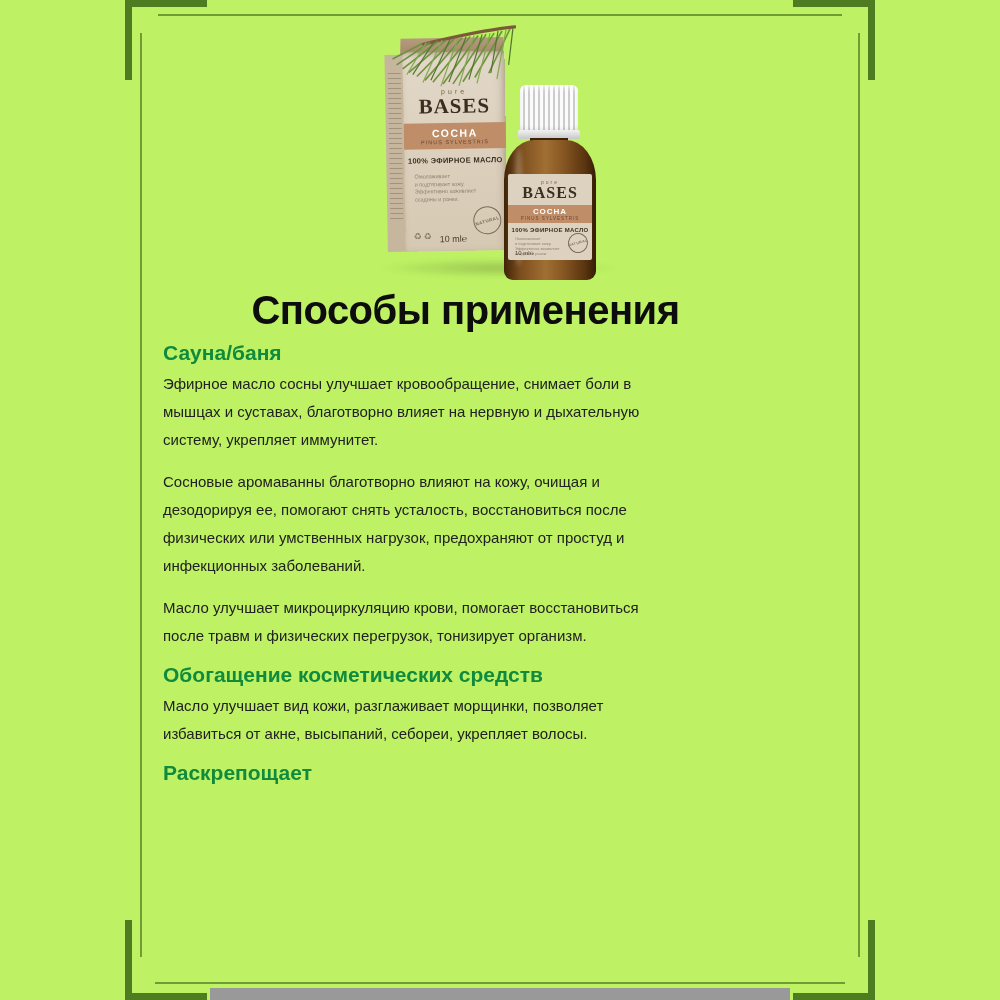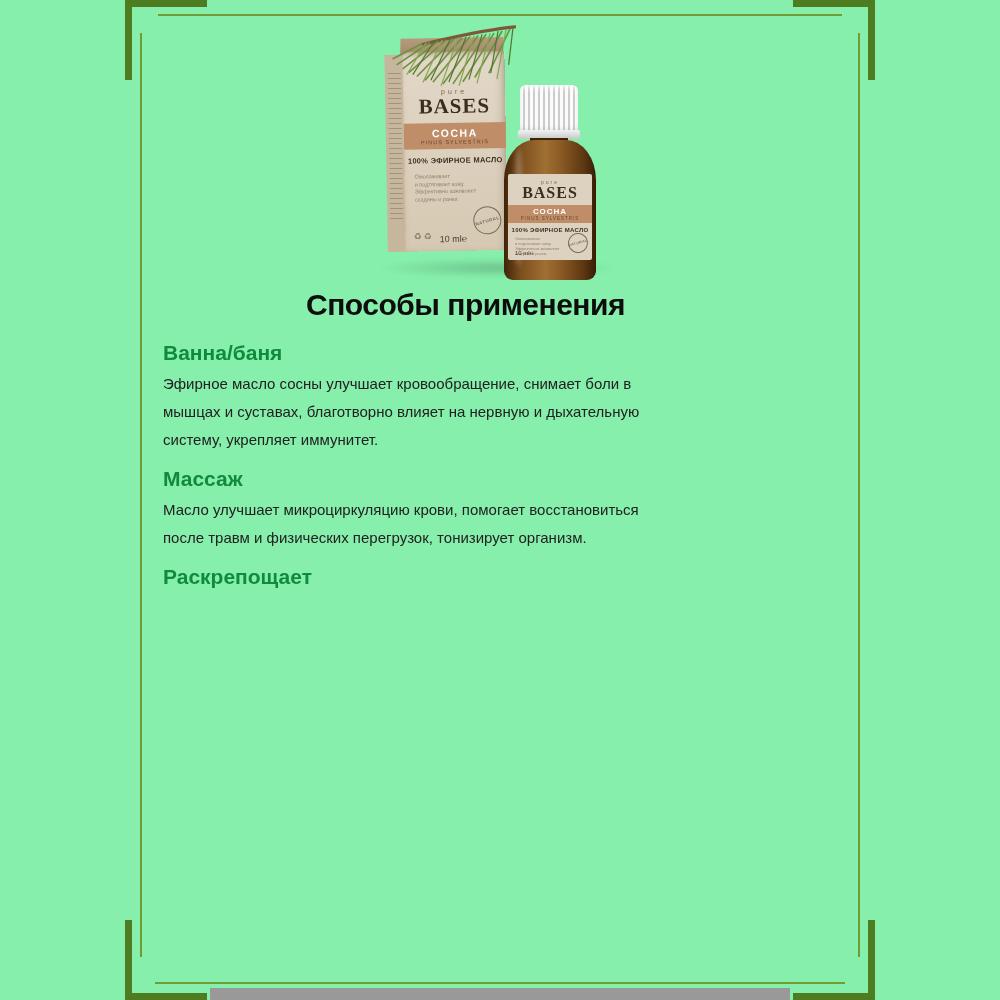--- a/index.html
+++ b/index.html
@@ -1,17 +1,17 @@
 <!DOCTYPE html>
 <html><head>
 <meta charset="utf-8">
 <style>
   html,body{margin:0;padding:0;}
   body{background:#ffffff;font-family:"Liberation Sans",sans-serif;}
-  #canvas{position:relative;width:1000px;height:1000px;background:#86efac;overflow:hidden;}
+  #canvas{position:relative;width:1000px;height:1000px;background:#bef264;overflow:hidden;}
 
   
   .thick{position:absolute;background:#4e7c20;}
   .tl-h{left:125px;top:0;width:82px;height:7px;}
   .tl-v{left:125px;top:0;width:7px;height:80px;}
   .tr-h{left:793px;top:0;width:82px;height:7px;}
   .tr-v{left:868px;top:0;width:7px;height:80px;}
   .bl-h{left:125px;top:993px;width:82px;height:7px;}
   .bl-v{left:125px;top:920px;width:7px;height:80px;}
   .br-h{left:793px;top:993px;width:82px;height:7px;}
@@ -71,21 +71,21 @@
   .blabel .band{margin-top:4px;height:18px;}
   .blabel .band .nm{font-size:8px;letter-spacing:1px;padding-top:2px;}
   .blabel .band .lat{font-size:4.5px;}
   .blabel .oil-type{margin-top:4px;font-size:6px;}
   .blabel .note{margin:3px 0 0 7px;font-size:4px;line-height:5px;}
   .blabel .volume{left:7px;bottom:4px;font-size:6px;}
   .blabel .stamp{width:18px;height:18px;right:4px;bottom:7px;font-size:3.5px;border-width:1px;}
 
   
   .title{position:absolute;left:0;top:288px;width:931px;text-align:center;
-    font-size:30px;font-weight:bold;color:#0d0d0d;letter-spacing:-0.5px;}
+    font-size:40px;font-weight:bold;color:#0d0d0d;letter-spacing:-0.5px;}
   .sections{position:absolute;left:163px;top:342px;width:720px;}
   .section{margin-bottom:14px;}
   .section h3{margin:0 0 6px 0;font-size:21px;line-height:22px;font-weight:bold;color:#108a3c;}
   .section .body{font-size:15px;line-height:28px;color:#212121;white-space:pre;}
 </style>
 </head>
 <body>
 
 <div id="canvas">
 
@@ -183,30 +183,38 @@
         <div class="volume">10 ml℮</div>
         <div class="stamp">NATURAL</div>
       </div>
     </div>
   </div>
 
   <div class="title">Способы применения</div>
 
   <div class="sections">
     <div class="section">
-      <h3>Ванна/баня</h3>
+      <h3>Сауна/баня</h3>
       <div class="body">Эфирное масло сосны улучшает кровообращение, снимает боли в
 мышцах и суставах, благотворно влияет на нервную и дыхательную
 систему, укрепляет иммунитет.</div>
     </div>
     <div class="section">
-    </div>
-    <div class="section">
-      <h3>Массаж</h3>
+      <div class="body">Сосновые аромаванны благотворно влияют на кожу, очищая и
+дезодорируя ее, помогают снять усталость, восстановиться после
+физических или умственных нагрузок, предохраняют от простуд и
+инфекционных заболеваний.</div>
+    </div>
+    <div class="section">
       <div class="body">Масло улучшает микроциркуляцию крови, помогает восстановиться
 после травм и физических перегрузок, тонизирует организм.</div>
     </div>
     <div class="section">
+      <h3>Обогащение косметических средств</h3>
+      <div class="body">Масло улучшает вид кожи, разглаживает морщинки, позволяет
+избавиться от акне, высыпаний, себореи, укрепляет волосы.</div>
+    </div>
+    <div class="section">
       <h3>Раскрепощает</h3>
     </div>
   </div>
 
 </div>
 
 </body></html>

